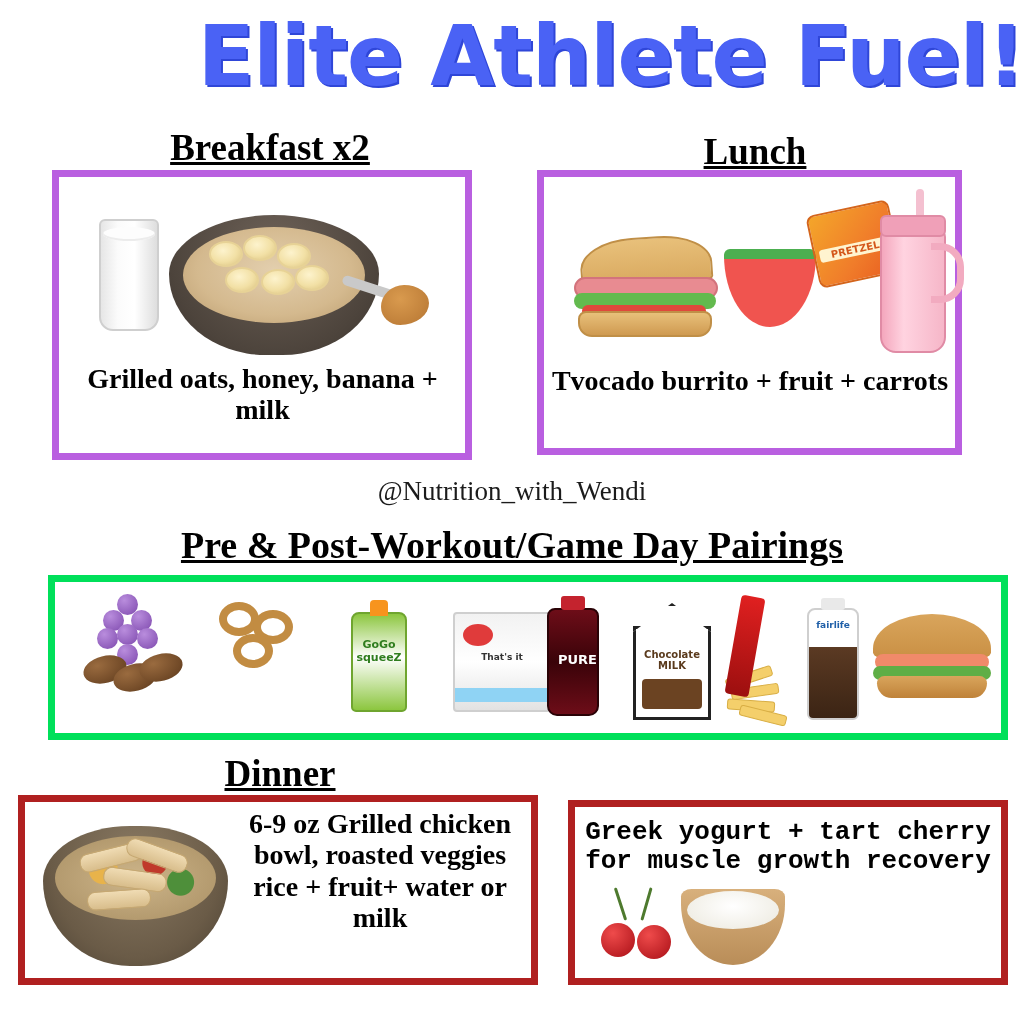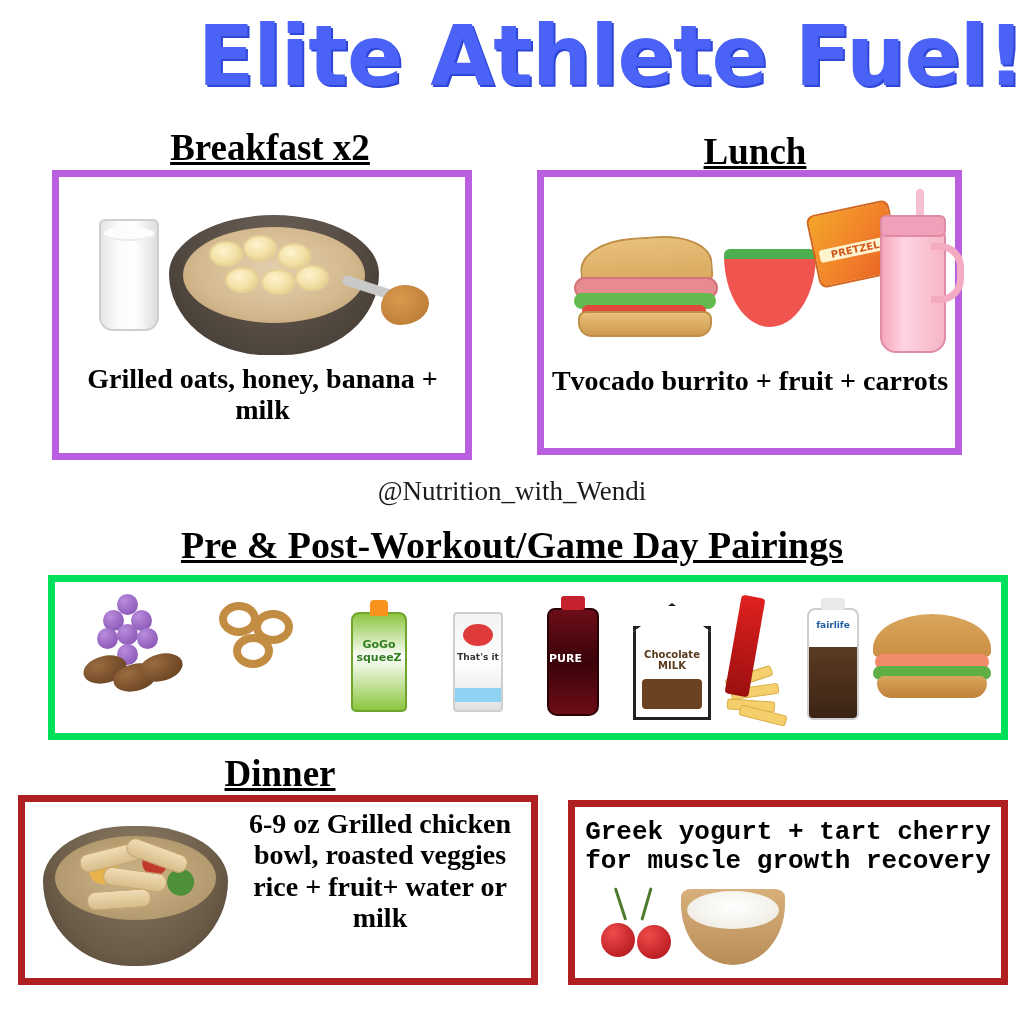--- a/index.html
+++ b/index.html
@@ -247,21 +247,21 @@
     background: #f7941e; border-radius: 4px 4px 0 0;
   }
   .pouch .brand {
     position: absolute; left: 0; right: 0; top: 24px; text-align: center;
     font-family: "DejaVu Sans", sans-serif; font-weight: bold; font-size: 11px;
     color: #2f7d1e;
   }
   .barwrap {
     position: absolute; width: 46px; height: 96px;
     background: linear-gradient(#f2f2f2, #ffffff 50%, #e2e2e2);
-    border: 2px solid #cfcfcf; border-radius: 4px;
+    border: 2px solid #cfcfcf; border-radius: 4px; padding-left: 48px;
   }
   .barwrap .t {
     position: absolute; left: 0; right: 0; top: 38px; text-align: center;
     font-family: "DejaVu Sans", sans-serif; font-weight: bold; font-size: 9px; color: #333;
   }
   .barwrap .fruit {
     position: absolute; left: 8px; top: 10px; width: 30px; height: 22px;
     background: #e03b3b; border-radius: 50%;
   }
   .barwrap .band {
@@ -271,22 +271,22 @@
   .juicebottle {
     position: absolute; width: 48px; height: 104px;
     background: linear-gradient(#6d0d18 0%, #3a0309 50%, #6d0d18 100%);
     border-radius: 8px 8px 10px 10px; border: 2px solid #2a0206;
   }
   .juicebottle .cap {
     position: absolute; left: 12px; top: -14px; width: 24px; height: 14px;
     background: #c4232e; border-radius: 3px;
   }
   .juicebottle .lbl {
-    position: absolute; left: 0; right: 0; top: 42px; text-align: left;
-    color: #fff; font-family: "DejaVu Sans", sans-serif; font-weight: bold; font-size: 11px;
+    position: absolute; left: 0; right: 0; top: 42px; text-align: right;
+    color: #fff; font-family: "DejaVu Sans", sans-serif; font-weight: bold; font-size: 13px;
   }
   .milkcarton {
     position: absolute; width: 72px; height: 88px;
     background: #ffffff; border: 3px solid #222;
   }
   .milkcarton .roof {
     position: absolute; left: -3px; top: -26px; width: 72px; height: 26px;
     background: #ffffff; border: 3px solid #222; border-bottom: none;
     clip-path: polygon(0 100%, 50% 0, 100% 100%);
   }

